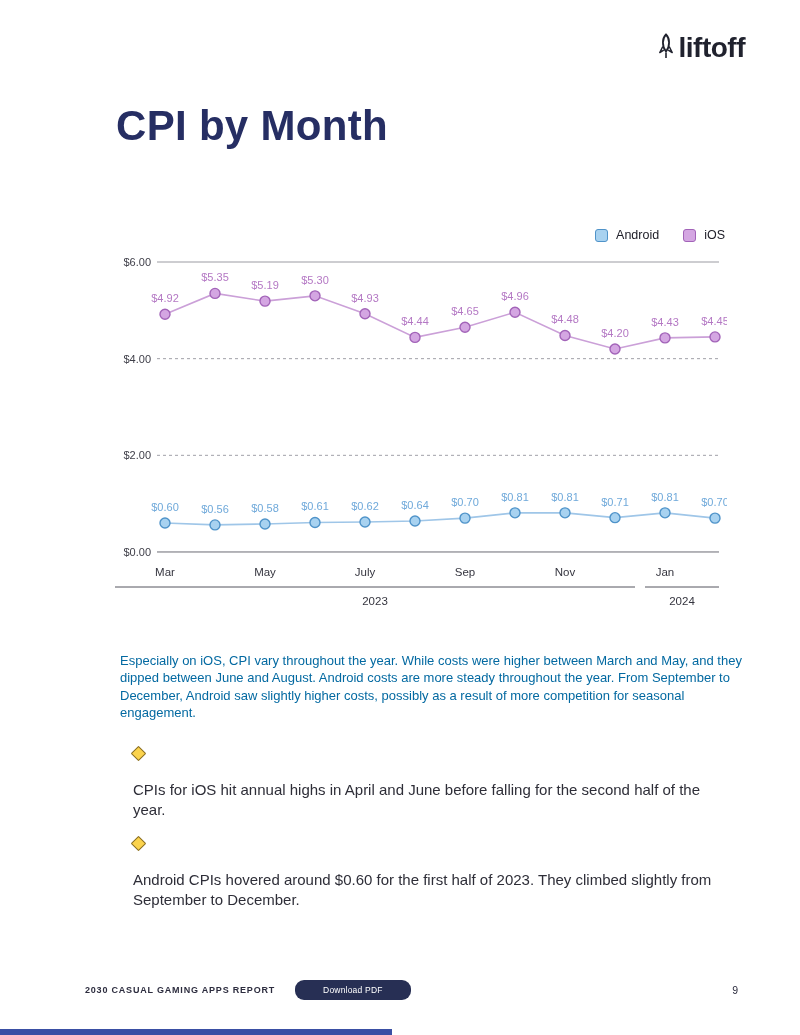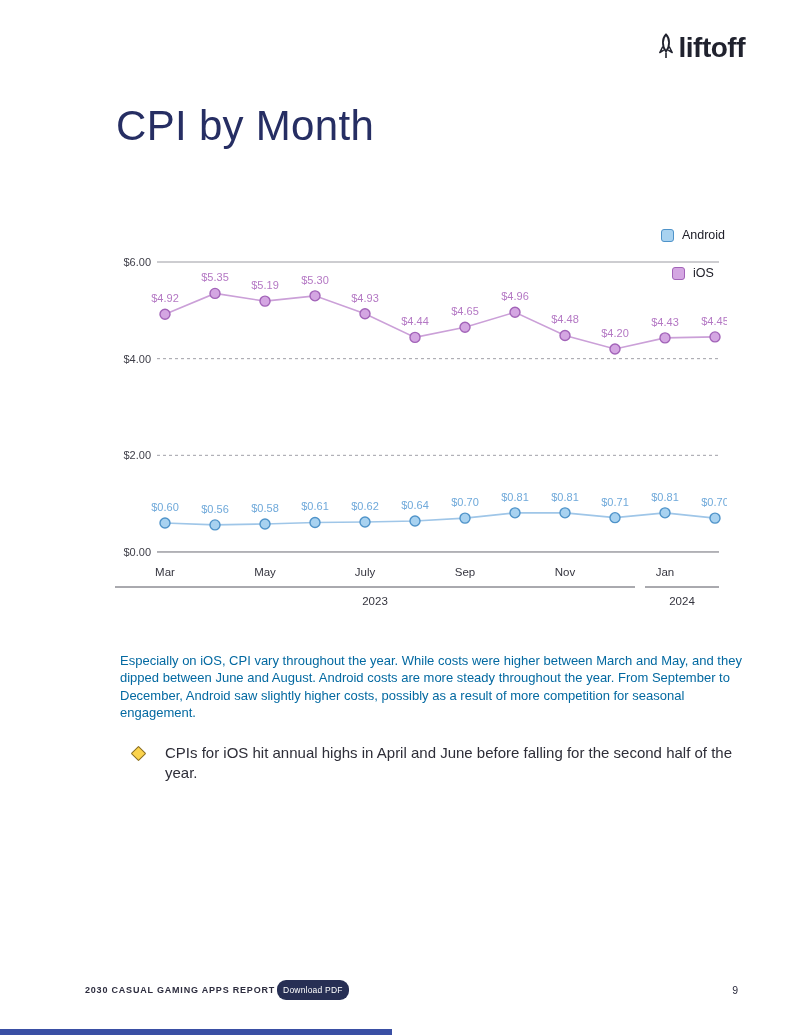--- a/index.html
+++ b/index.html
@@ -4,38 +4,38 @@
 <style>
   html,body { margin:0; padding:0; background:#ffffff; }
   .page {
     position:relative; width:800px; height:1035px; background:#ffffff;
     font-family:"Liberation Sans", sans-serif; overflow:hidden;
   }
   .logo { position:absolute; top:32px; right:55px; display:flex; align-items:center; gap:3px; color:#20222e; }
   .logo-text { font-size:28px; font-weight:700; letter-spacing:-0.5px; color:#20222e; }
   .title {
     position:absolute; left:116px; top:102px; margin:0;
-    font-size:42px; font-weight:400; color:#262e63; letter-spacing:0.3px;
+    font-size:42px; font-weight:700; color:#262e63; letter-spacing:0.3px;
   }
-  .legend { position:absolute; top:228px; right:75px; display:flex; gap:24px; align-items:center; font-size:12.5px; color:#20202a;flex-direction:column; }
+  .legend { position:absolute; top:228px; right:75px; display:flex; gap:24px; align-items:center; font-size:12.5px; color:#20202a; }
   .lg-item { display:flex; align-items:center; gap:8px; }
   .swatch { width:13px; height:13px; border-radius:3px; border:1.5px solid #888; box-sizing:border-box; }
   .chart { position:absolute; left:107px; top:248px; }
   .body-par {
     position:absolute; left:117px; top:649px; width:624px; margin:3px;
     font-size:13px; line-height:1.34; color:#0369a1;
   }
   .bullets { position:absolute; left:133px; top:743px; width:600px; margin:0; padding:0; list-style:none; }
-  .bullets li { display:flex; align-items:flex-start; gap:21px; margin-bottom:12px; font-size:15px; line-height:1.35; color:#2e2e38; }
+  .bullets li { display:flex; align-items:flex-start; gap:21px; margin-bottom:12px; font-size:15px; line-height:1.35; color:#2e2e38;flex-direction:column; }
   .diamond { flex:none; width:9px; height:9px; margin-top:5px; transform:rotate(45deg); background:#fbd34d; border:1.5px solid #8a6d1f; border-radius:1px; }
   .report-footer { position:absolute; left:85px; right:62px; top:980px; display:flex; align-items:center; }
   .footer-title { font-size:9px; font-weight:700; letter-spacing:0.8px; color:#2c2c3e; }
   .dl-btn {
-    margin-left:2px; background:#272f54; color:#ffffff; font-size:8.5px;
-    border:none; border-radius:9px; padding:5px 6px; font-family:inherit;
+    margin-left:20px; background:#272f54; color:#ffffff; font-size:8.5px;
+    border:none; border-radius:9px; padding:5px 28px; font-family:inherit;
     letter-spacing:0.2px; cursor:pointer;
   }
   .page-num { margin-left:auto; font-size:10.5px; color:#2c2c3e; }
   .bottom-bar { position:absolute; left:0; bottom:0; width:392px; height:6px; background:#3a4fa4; }
 </style>
 </head>
 <body>
 
 <div class="page">
 
@@ -141,20 +141,24 @@
       </svg>
   </div>
 
   <p class="body-par">Especially on iOS, CPI vary throughout the year. While costs were higher between March and May, and they dipped between June and August. Android costs are more steady throughout the year. From September to December, Android saw slightly higher costs, possibly as a result of more competition for seasonal engagement.</p>
 
   <ul class="bullets" id="bullets">
       <li>
         <span class="diamond"></span>
         <span>CPIs for iOS hit annual highs in April and June before falling for the second half of the year.</span>
       </li>
+      <li>
+        <span class="diamond"></span>
+        <span>Android CPIs hovered around $0.60 for the first half of 2023. They climbed slightly from September to December.</span>
+      </li>
     </ul>
 
   <div class="report-footer">
     <span class="footer-title">2030 CASUAL GAMING APPS REPORT</span>
     <button class="dl-btn">Download PDF</button>
     <span class="page-num">9</span>
   </div>
 
   <div class="bottom-bar"></div>
 </div>

